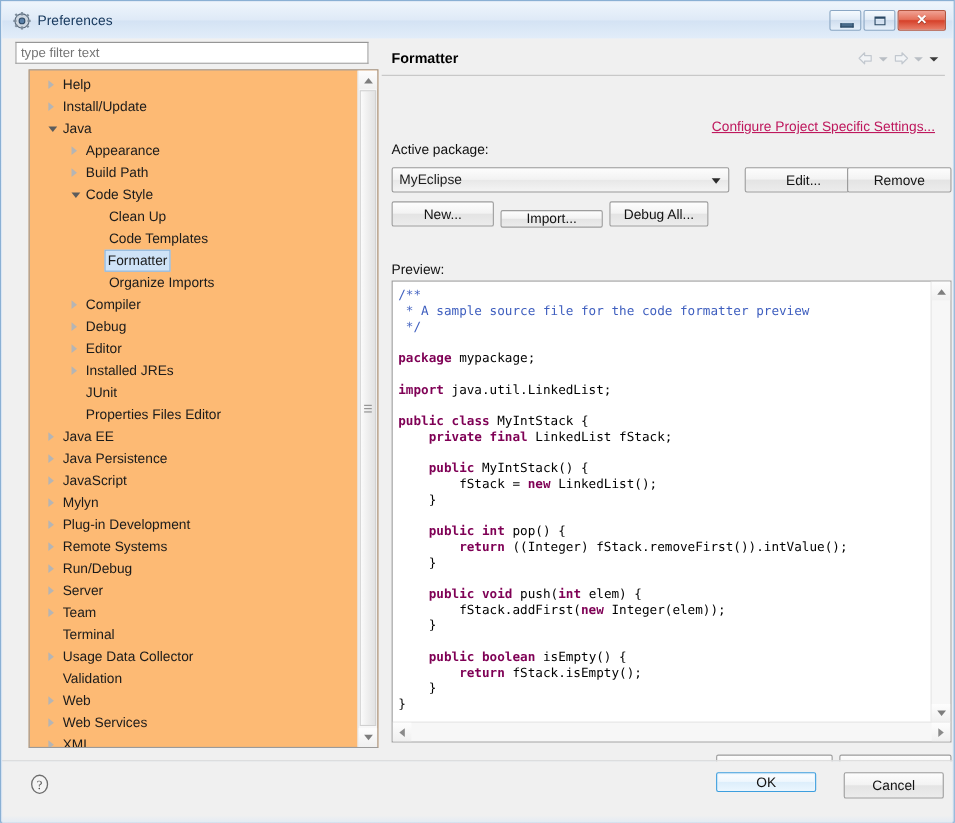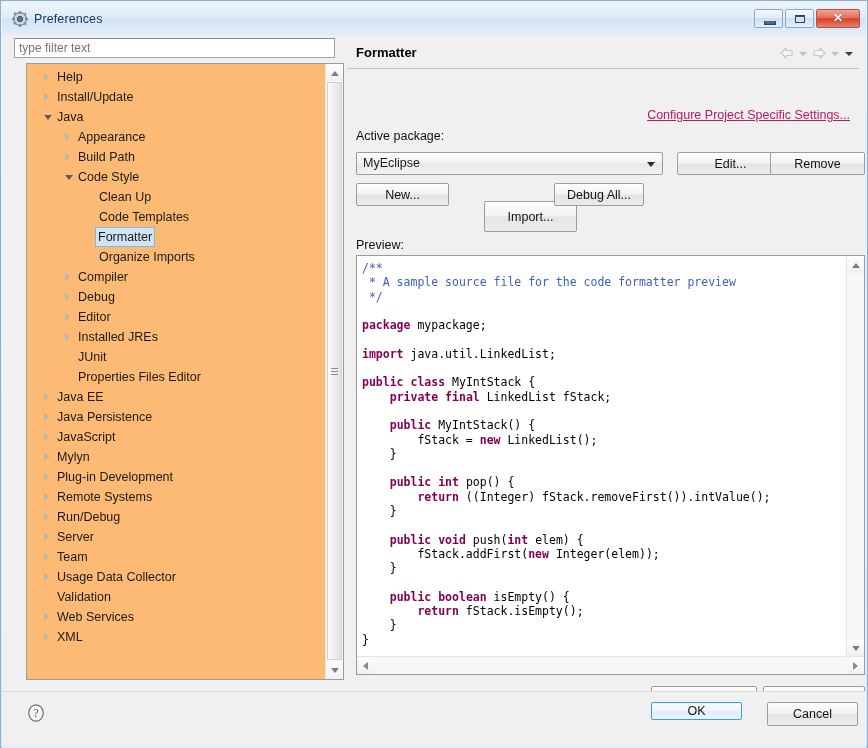--- a/index.html
+++ b/index.html
@@ -341,21 +341,21 @@
     font-family: "Liberation Sans", sans-serif;
     font-size: 12.5px;
     color: #131313;
     text-align: center;
     cursor: default;
     padding: 0;
   }
   .btn-edit   { position:absolute; left:330px; top:117px; width:95px; height:23px;padding-left:12px; }
   .btn-remove { position:absolute; left:423px; top:117px; width:95px; height:23px; }
   .btn-new    { position:absolute; left:9px;  top:148px; width:93px; height:23px; }
-  .btn-import { position:absolute; left:108px;top:166px; width:93px; height:31px;margin-left:29px; }
+  .btn-import { position:absolute; left:108px;top:156px; width:93px; height:16px; }
   .btn-export { position:absolute; left:207px;top:148px; width:90px; height:23px; }
 
   .lbl-preview {
     position: absolute;
     left: 9px; top: 203px;
     font-size: 12.5px;
     color: #111;
   }
   .preview-box {
     position: absolute;
@@ -587,25 +587,32 @@
               </div>
               <div class="tree-row">
                 <span class="tree-arrow collapsed" style="left: 16px;"></span>
                 <span class="tree-label" style="left: 27px;">Server</span>
               </div>
               <div class="tree-row">
                 <span class="tree-arrow collapsed" style="left: 16px;"></span>
                 <span class="tree-label" style="left: 27px;">Team</span>
               </div>
               <div class="tree-row">
+                <span class="tree-label" style="left: 27px;">Terminal</span>
+              </div>
+              <div class="tree-row">
                 <span class="tree-arrow collapsed" style="left: 16px;"></span>
                 <span class="tree-label" style="left: 27px;">Usage Data Collector</span>
               </div>
               <div class="tree-row">
                 <span class="tree-label" style="left: 27px;">Validation</span>
+              </div>
+              <div class="tree-row">
+                <span class="tree-arrow collapsed" style="left: 16px;"></span>
+                <span class="tree-label" style="left: 27px;">Web</span>
               </div>
               <div class="tree-row">
                 <span class="tree-arrow collapsed" style="left: 16px;"></span>
                 <span class="tree-label" style="left: 27px;">Web Services</span>
               </div>
               <div class="tree-row">
                 <span class="tree-arrow collapsed" style="left: 16px;"></span>
                 <span class="tree-label" style="left: 27px;">XML</span>
               </div>
             </div>

